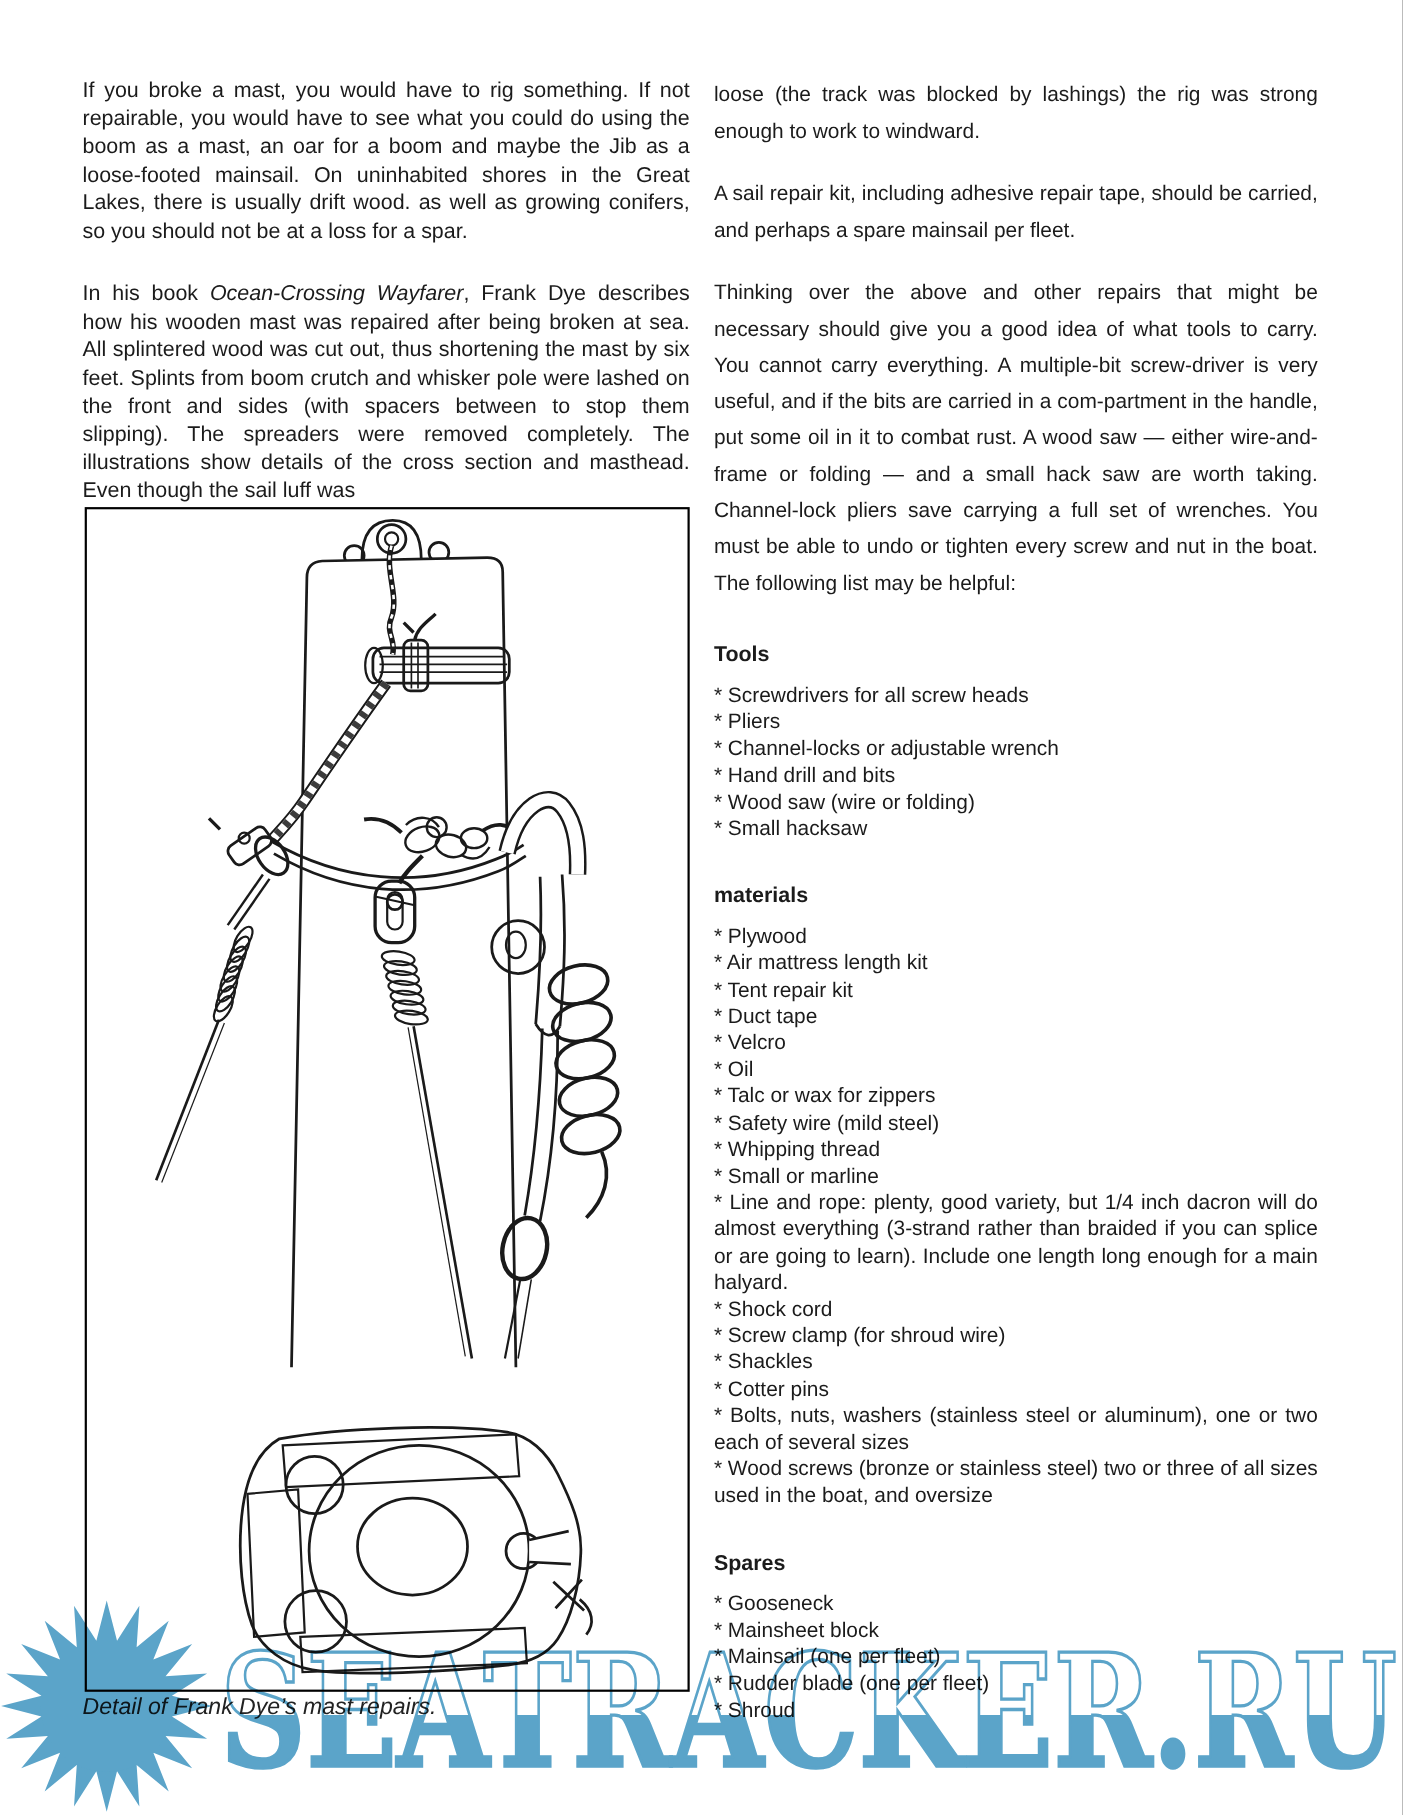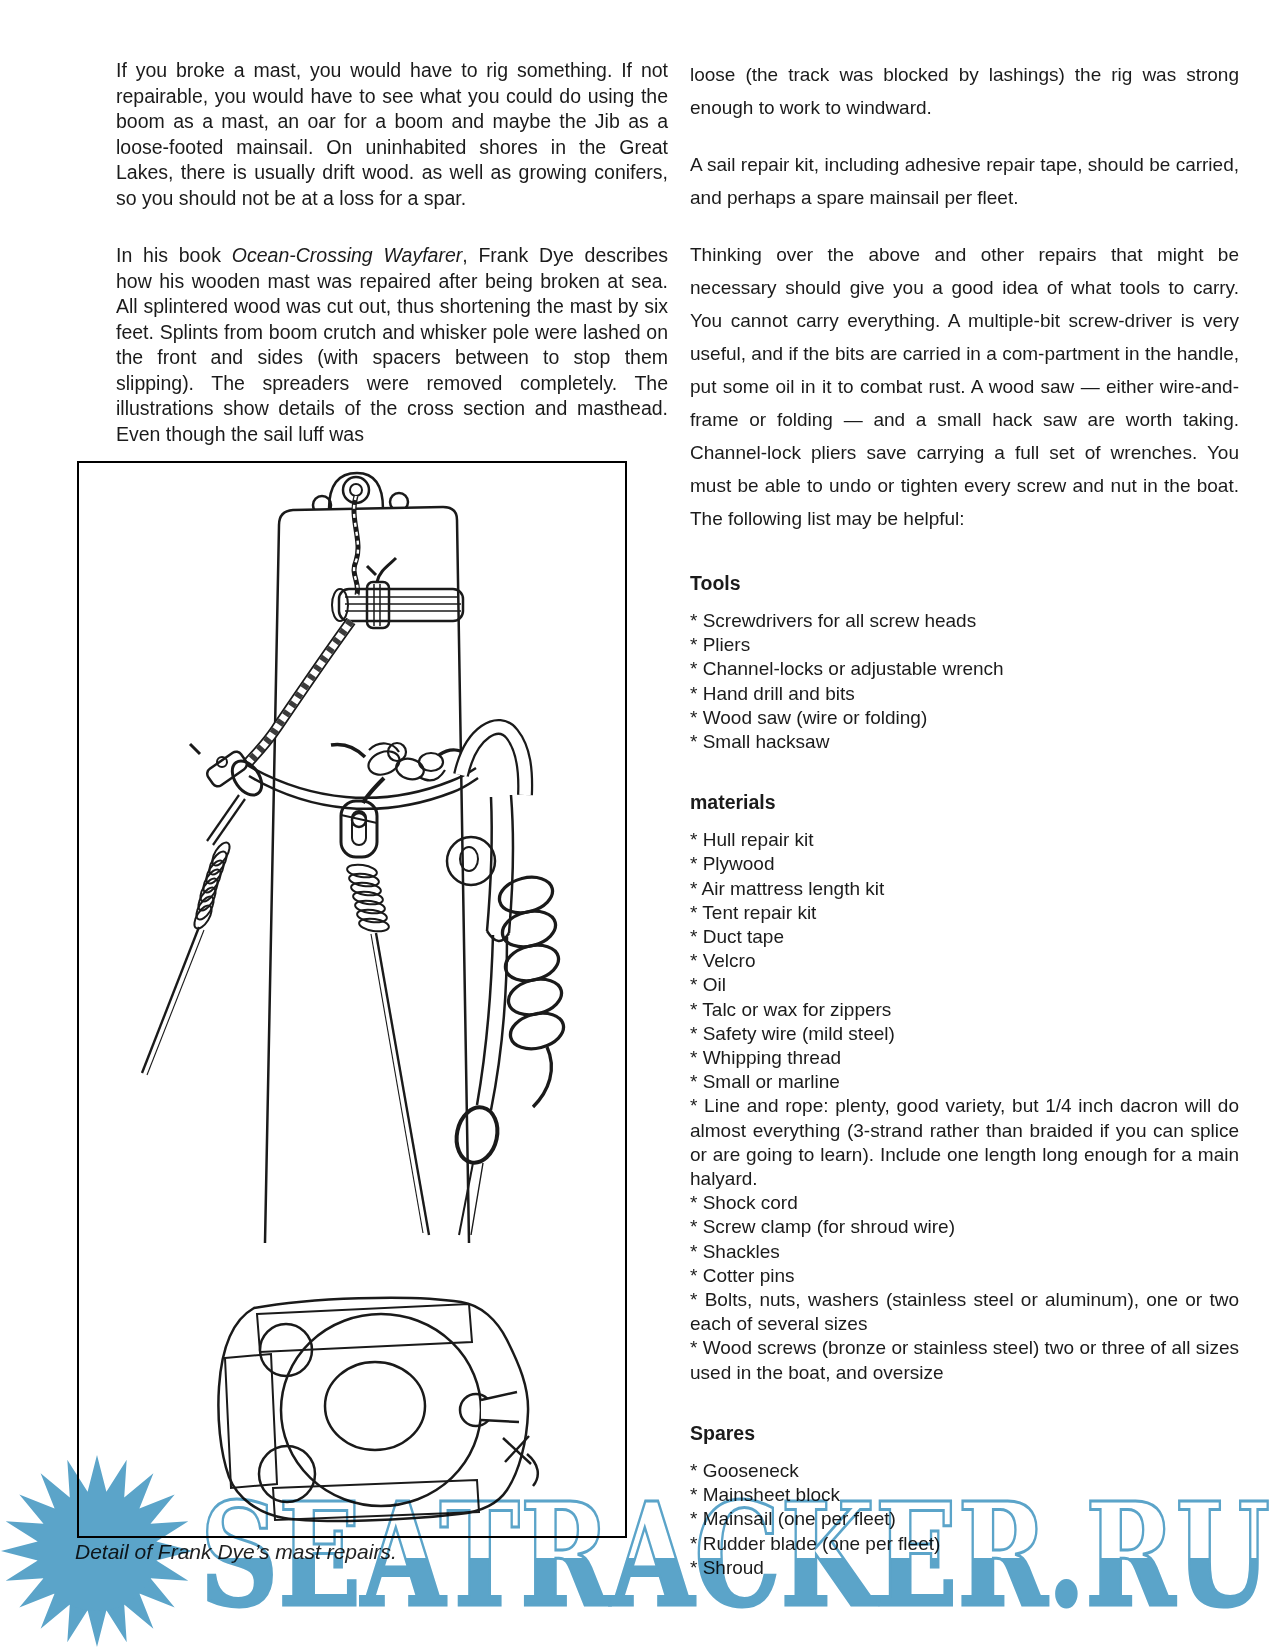--- a/index.html
+++ b/index.html
@@ -1,18 +1,18 @@
 <!DOCTYPE html>
 <html><head>
 <meta charset="utf-8">
 <style>
   html,body{margin:0;padding:0;background:#888;}
   .page{position:relative;width:1275px;height:1650px;background:#ffffff;overflow:hidden;
         font-family:"Liberation Sans","DejaVu Sans",sans-serif;color:#1b1b1b;}
-  .col{position:absolute;top:58px;z-index:2;margin-left:41px;}
+  .col{position:absolute;top:70px;z-index:2;}
   .col-left{left:75px;width:552px;}
   .col-right{left:649px;width:549px;}
   .col-left p.body{margin:0 0 32px;font-size:19.5px;line-height:25.5px;text-align:justify;}
   .col-right p.body{margin:0 0 24px;font-size:19px;line-height:33px;text-align:justify;}
   .book-title{font-style:italic;}
   .sec-heading{font-size:19.5px;font-weight:bold;margin:36px 0 14px;line-height:24px;}
   .list p{margin:0;font-size:19px;line-height:24.2px;text-align:justify;}
   .figure-box{position:absolute;left:77px;top:461px;width:546px;height:1073px;
               border:2px solid #000;z-index:1;background:transparent;}
   .figure-box svg{display:block;width:546px;height:1073px;}
@@ -168,21 +168,20 @@
       <p>* Screwdrivers for all screw heads</p>
       <p>* Pliers</p>
       <p>* Channel-locks or adjustable wrench</p>
       <p>* Hand drill and bits</p>
       <p>* Wood saw (wire or folding)</p>
       <p>* Small hacksaw</p>
     </div>
 
     <div class="sec-heading">materials</div>
     <div class="list">
-      <p>* Hull repair kit</p>
       <p>* Plywood</p>
       <p>* Air mattress length kit</p>
       <p>* Tent repair kit</p>
       <p>* Duct tape</p>
       <p>* Velcro</p>
       <p>* Oil</p>
       <p>* Talc or wax for zippers</p>
       <p>* Safety wire (mild steel)</p>
       <p>* Whipping thread</p>
       <p>* Small or marline</p>

